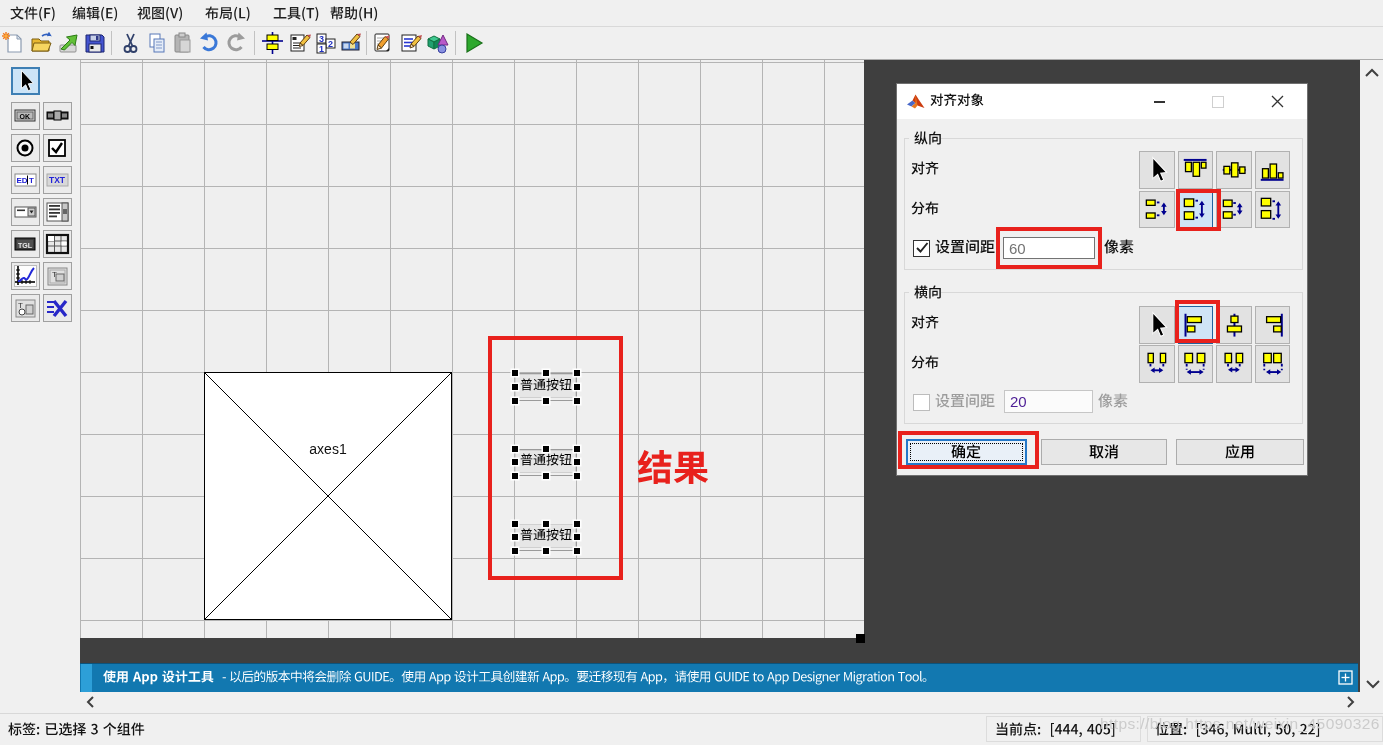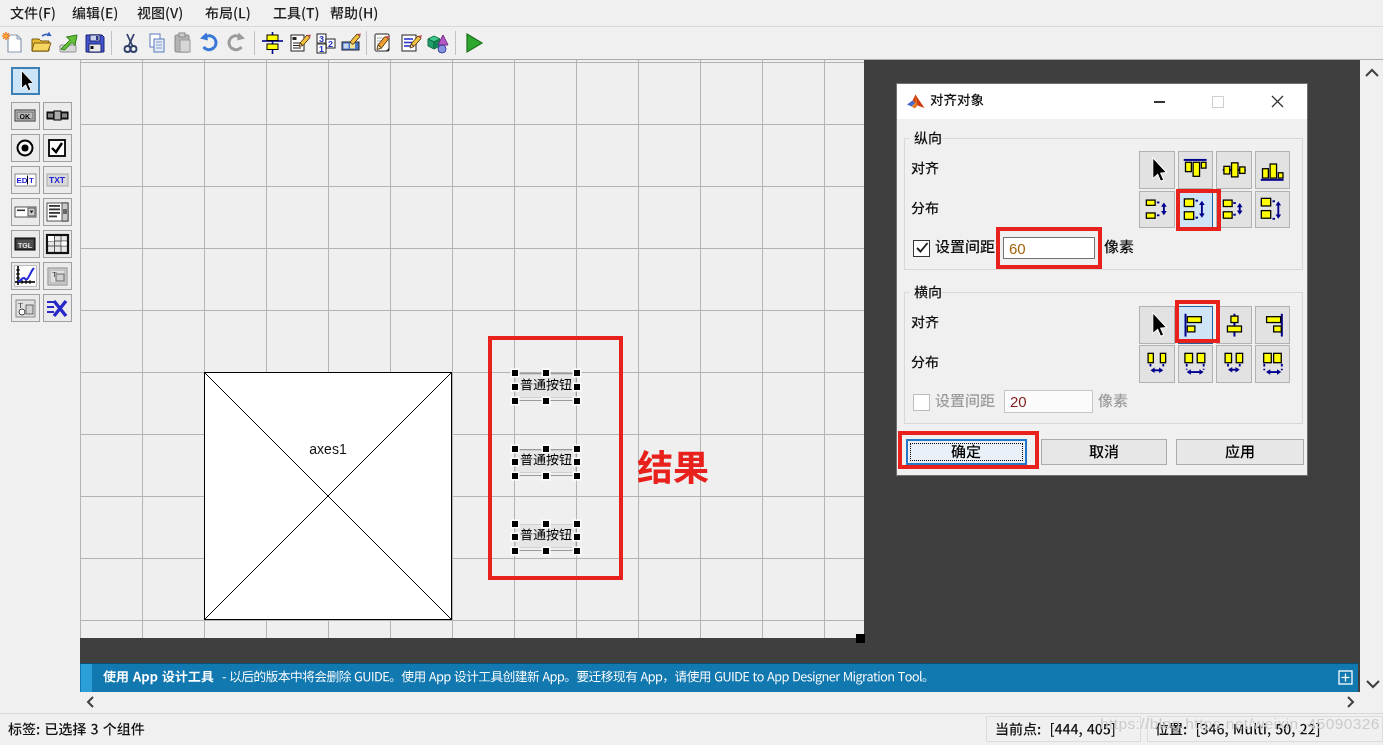--- a/index.html
+++ b/index.html
@@ -479,21 +479,21 @@
 <div class="ab" style="left:1175.5px;top:188.5px;width:45px;height:42px;border:4px solid #e8211c"></div>
 <div class="ab" style="left:913px;top:239.5px;width:17px;height:17px;background:#fff;border:1.8px solid #333"></div>
 <svg class="ab" style="left:915.5px;top:242px" width="13" height="12">
     <path d="M1 6 L4.5 9.5 L11.5 1" fill="none" stroke="#222" stroke-width="1.9"></path>
   </svg>
 <svg class="ab" style="left:934.5px;top:238.5px" width="62" height="20">
     <path transform="translate(0,13.2)" d="M1.7 -11.6 2.6 -12.4Q3 -12.1 3.5 -11.7Q3.9 -11.3 4.3 -10.9Q4.7 -10.5 5 -10.2L4 -9.2Q3.8 -9.5 3.4 -9.9Q3 -10.3 2.5 -10.8Q2.1 -11.2 1.7 -11.6ZM2.5 1 2.2 -0.3 2.6 -0.8 5.4 -3Q5.5 -2.7 5.7 -2.4Q5.8 -2 6 -1.8Q5 -1 4.3 -0.5Q3.7 -0 3.3 0.3Q3 0.6 2.8 0.7Q2.7 0.9 2.5 1ZM0.6 -8H3.3V-6.6H0.6ZM7.6 -12.2H11.6V-10.8H7.6ZM5.7 -6.1H12.7V-4.8H5.7ZM12.2 -6.1H12.5L12.7 -6.1L13.6 -5.8Q13.1 -4.2 12.4 -3.1Q11.6 -1.9 10.5 -1.1Q9.5 -0.2 8.2 0.3Q7 0.9 5.6 1.3Q5.5 1 5.3 0.6Q5.1 0.2 4.9 0Q6.2 -0.2 7.4 -0.7Q8.5 -1.2 9.5 -1.9Q10.4 -2.7 11.2 -3.7Q11.9 -4.6 12.2 -5.9ZM7.5 -5Q8 -3.8 9.1 -2.7Q10.1 -1.7 11.4 -1Q12.8 -0.3 14.5 0Q14.4 0.2 14.2 0.4Q14 0.6 13.9 0.9Q13.7 1.1 13.7 1.3Q11 0.7 9.2 -0.8Q7.3 -2.4 6.3 -4.6ZM7.2 -12.2H8.5V-10.5Q8.5 -9.7 8.3 -9Q8.1 -8.2 7.6 -7.5Q7 -6.9 5.9 -6.3Q5.8 -6.5 5.7 -6.7Q5.5 -6.9 5.3 -7.1Q5.1 -7.3 5 -7.4Q6 -7.8 6.4 -8.3Q6.9 -8.8 7.1 -9.4Q7.2 -10 7.2 -10.5ZM10.9 -12.2H12.3V-8.7Q12.3 -8.4 12.3 -8.3Q12.4 -8.2 12.5 -8.2Q12.6 -8.2 12.8 -8.2Q13 -8.2 13.2 -8.2Q13.4 -8.2 13.5 -8.2Q13.6 -8.2 13.8 -8.2Q14.1 -8.2 14.2 -8.2Q14.2 -8 14.3 -7.6Q14.3 -7.3 14.3 -7Q14.2 -7 13.9 -7Q13.7 -7 13.5 -7Q13.4 -7 13.1 -7Q12.9 -7 12.7 -7Q12.5 -7 12.4 -7Q11.8 -7 11.5 -7.1Q11.2 -7.3 11 -7.7Q10.9 -8.1 10.9 -8.8ZM2.5 1Q2.5 0.8 2.4 0.6Q2.2 0.4 2.1 0.1Q1.9 -0.1 1.8 -0.2Q2 -0.3 2.2 -0.5Q2.3 -0.7 2.4 -1Q2.6 -1.3 2.6 -1.6V-8H3.9V-0.5Q3.9 -0.5 3.7 -0.4Q3.5 -0.2 3.3 0Q3 0.3 2.8 0.5Q2.5 0.8 2.5 1Z M24.9 -11.1V-10H27V-11.1ZM21.4 -11.1V-10H23.5V-11.1ZM18 -11.1V-10H20.1V-11.1ZM16.7 -12.1H28.5V-9H16.7ZM16 -8.2H28.8V-7.2H16ZM21.7 -9.3 23.2 -9.2Q23.1 -8.4 22.9 -7.5Q22.7 -6.7 22.5 -6H21.2Q21.3 -6.5 21.4 -7Q21.5 -7.6 21.6 -8.2Q21.6 -8.8 21.7 -9.3ZM15.8 -0.2H29.2V0.8H15.8ZM18.4 -4.8H26.6V-4H18.4ZM18.5 -3.3H26.5V-2.5H18.5ZM18.5 -1.7H26.6V-1H18.5ZM17.7 -6.4H27.3V0.4H25.9V-5.5H19.1V0.4H17.7Z M31.2 -9.2H32.7V1.3H31.2ZM31.5 -11.8 32.6 -12.5Q32.9 -12.2 33.3 -11.8Q33.6 -11.4 34 -11Q34.3 -10.6 34.4 -10.3L33.2 -9.5Q33.1 -9.9 32.8 -10.3Q32.5 -10.7 32.2 -11.1Q31.8 -11.5 31.5 -11.8ZM35.2 -11.9H43.2V-10.5H35.2ZM42.4 -11.9H43.9V-0.4Q43.9 0.2 43.7 0.5Q43.6 0.8 43.3 0.9Q42.9 1.1 42.4 1.1Q41.9 1.2 41.2 1.2Q41.2 0.9 41.1 0.5Q41 0.1 40.8 -0.1Q41.2 -0.1 41.6 -0.1Q42 -0.1 42.1 -0.1Q42.3 -0.1 42.3 -0.2Q42.4 -0.2 42.4 -0.4ZM35.9 -4.3V-2.6H39.1V-4.3ZM35.9 -7.2V-5.5H39.1V-7.2ZM34.6 -8.4H40.5V-1.4H34.6Z M52.8 -8.5H58.4V-3.1H52.8V-4.4H57.1V-7.2H52.8ZM59.2 -11.9V-10.6H53.5V-0.7H59.5V0.7H52.1V-11.9ZM47.4 -10.8V-8.5H50V-10.8ZM46.2 -12H51.3V-7.3H46.2ZM48.3 -7.7H49.6V-0.9H48.3ZM46.2 -5.9H47.4V-0.4H46.2ZM45.4 -0.7Q46.2 -0.8 47.2 -1.1Q48.1 -1.3 49.3 -1.6Q50.4 -1.9 51.5 -2.2L51.6 -1Q50.1 -0.6 48.5 -0.1Q47 0.3 45.8 0.7ZM48.9 -5.3H51.5V-4.1H48.9Z" fill="#111"></path>
   </svg>
 <div class="ab" style="left:995.5px;top:226.5px;width:106.5px;height:42px;border:4px solid #e8211c"></div>
 <div class="ab" style="left:1002.5px;top:236.5px;width:92px;height:22.5px;background:#fff;border:1px solid #737373"></div>
-<div class="ab" style="left:1009px;top:239.5px;width:40px;height:17px;font-size:15px;color:#a16207">60</div>
+<div class="ab" style="left:1009px;top:239.5px;width:40px;height:17px;font-size:15px;color:#737373">60</div>
 <svg class="ab" style="left:1104px;top:238.5px" width="32" height="20">
     <path transform="translate(0,13.2)" d="M7.1 -11.6H10.8V-10.5H7.1ZM6.6 -8.4V-7.2H12.2V-8.4ZM5.4 -9.5H13.5V-6.1H5.4ZM7.7 -5.4 8.7 -5.9Q9.4 -5.4 9.9 -4.6Q10.3 -3.9 10.6 -3.1Q10.8 -2.3 10.8 -1.6Q10.8 -0.8 10.7 -0.2Q10.5 0.4 10.2 0.7Q9.9 1 9.6 1.1Q9.2 1.2 8.8 1.3Q8.4 1.3 7.9 1.2Q7.9 1 7.8 0.6Q7.7 0.3 7.6 0Q7.9 0 8.1 0.1Q8.4 0.1 8.5 0.1Q8.8 0.1 8.9 0Q9.1 -0 9.2 -0.2Q9.4 -0.4 9.5 -0.9Q9.6 -1.3 9.5 -1.9Q9.5 -2.4 9.3 -3.1Q9.1 -3.7 8.7 -4.3Q8.3 -4.9 7.7 -5.4ZM8.6 -4.6 9.5 -4.2Q9 -3.7 8.2 -3.2Q7.5 -2.7 6.7 -2.2Q5.8 -1.8 5.1 -1.5Q5 -1.8 4.8 -2Q4.5 -2.3 4.3 -2.4Q5.1 -2.7 5.9 -3Q6.7 -3.3 7.4 -3.8Q8.1 -4.2 8.6 -4.6ZM9.4 -3.2 10.4 -2.7Q9.8 -2 8.9 -1.4Q8 -0.7 7 -0.2Q6 0.3 5 0.7Q4.9 0.4 4.6 0.2Q4.4 -0.1 4.2 -0.3Q5.1 -0.6 6.1 -1Q7.1 -1.5 8 -2.1Q8.9 -2.6 9.4 -3.2ZM12.9 -5.6 13.8 -4.7Q13.3 -4.4 12.7 -4.1Q12 -3.8 11.4 -3.5Q10.8 -3.2 10.3 -3L9.6 -3.7Q10.1 -4 10.7 -4.3Q11.3 -4.6 11.9 -5Q12.4 -5.3 12.9 -5.6ZM7.2 -12.6 8.5 -12.4Q7.9 -11.2 7 -10Q6 -8.9 4.7 -7.9Q4.6 -8 4.5 -8.2Q4.3 -8.4 4.1 -8.5Q4 -8.7 3.8 -8.8Q4.6 -9.3 5.3 -10Q5.9 -10.7 6.4 -11.3Q6.9 -12 7.2 -12.6ZM10.3 -11.6H10.6L10.9 -11.7L11.7 -11.1Q11.3 -10.4 10.7 -9.7Q10.2 -9 9.7 -8.5Q9.5 -8.7 9.3 -9Q9.1 -9.2 9 -9.3Q9.2 -9.6 9.5 -10Q9.7 -10.3 10 -10.7Q10.2 -11.1 10.3 -11.4ZM12.1 -4.2Q12.3 -3.5 12.7 -2.8Q13.1 -2.1 13.6 -1.5Q14 -1 14.6 -0.7Q14.4 -0.5 14.1 -0.2Q13.9 0.1 13.7 0.4Q12.8 -0.2 12.1 -1.4Q11.4 -2.6 11 -4ZM9 -9.2H10.2V-9Q10.2 -8.6 10.1 -8.1Q10 -7.6 9.7 -7Q9.4 -6.4 8.9 -5.8Q8.3 -5.2 7.4 -4.7Q6.5 -4.1 5.1 -3.7Q4.9 -3.9 4.7 -4.1Q4.5 -4.4 4.3 -4.6Q5.6 -5 6.4 -5.4Q7.3 -5.9 7.8 -6.4Q8.3 -6.9 8.6 -7.4Q8.9 -7.9 8.9 -8.3Q9 -8.7 9 -9ZM3.8 -12.6 5.1 -12.2Q4.6 -10.9 4 -9.7Q3.4 -8.4 2.6 -7.3Q1.9 -6.2 1.1 -5.3Q1.1 -5.5 0.9 -5.8Q0.8 -6 0.6 -6.3Q0.5 -6.6 0.3 -6.8Q1 -7.5 1.7 -8.4Q2.3 -9.4 2.8 -10.4Q3.4 -11.5 3.8 -12.6ZM2.2 -8.5 3.6 -9.9 3.6 -9.9V1.2H2.2Z M25.1 -4.1 26.2 -4.8Q26.7 -4.5 27.2 -4Q27.8 -3.6 28.3 -3.2Q28.8 -2.8 29.1 -2.4L28 -1.7Q27.7 -2 27.2 -2.5Q26.7 -2.9 26.2 -3.3Q25.6 -3.8 25.1 -4.1ZM24.5 -1.2 25.5 -1.9Q26.1 -1.6 26.8 -1.3Q27.5 -0.9 28.1 -0.5Q28.8 -0.1 29.2 0.2L28.1 1.1Q27.7 0.8 27.1 0.3Q26.5 -0.1 25.8 -0.5Q25.1 -0.9 24.5 -1.2ZM19.2 -1.9 20.5 -1.4Q20 -0.9 19.4 -0.5Q18.7 0 18 0.4Q17.3 0.8 16.6 1.1Q16.5 0.9 16.4 0.8Q16.2 0.6 16 0.4Q15.8 0.2 15.6 0.1Q16.6 -0.3 17.6 -0.8Q18.6 -1.3 19.2 -1.9ZM21.8 -12.7H23.2V-7.3H21.8ZM16.5 -11.7H28.6V-10.6H16.5ZM17.3 -9.8H27.8V-8.8H17.3ZM15.7 -8H29.3V-6.9H15.7ZM16.7 -1.9Q16.7 -2 16.6 -2.2Q16.6 -2.4 16.5 -2.7Q16.5 -2.9 16.4 -3.1Q16.8 -3.1 17.3 -3.3Q17.8 -3.4 18.5 -3.6Q18.8 -3.7 19.4 -3.9Q20 -4.1 20.7 -4.4Q21.5 -4.7 22.3 -5.1Q23.1 -5.4 23.9 -5.8Q24.8 -6.2 25.5 -6.6L26.5 -5.8Q24.3 -4.6 22.1 -3.8Q19.8 -3 17.6 -2.4V-2.4Q17.6 -2.4 17.4 -2.3Q17.3 -2.3 17.1 -2.2Q17 -2.1 16.8 -2.1Q16.7 -2 16.7 -1.9ZM16.7 -1.9 16.7 -2.7 17.5 -3.1 27.1 -3.6Q27.2 -3.4 27.2 -3.1Q27.3 -2.8 27.3 -2.6Q25 -2.5 23.4 -2.4Q21.8 -2.3 20.7 -2.3Q19.5 -2.2 18.8 -2.1Q18.1 -2.1 17.7 -2.1Q17.3 -2 17.1 -2Q16.9 -1.9 16.7 -1.9ZM17.8 -4.3Q17.8 -4.5 17.7 -4.7Q17.7 -4.9 17.6 -5.1Q17.5 -5.3 17.4 -5.5Q17.7 -5.5 17.9 -5.6Q18.2 -5.7 18.5 -5.8Q18.8 -5.9 19.3 -6.1Q19.8 -6.4 20.4 -6.7Q21 -7 21.6 -7.4L22.5 -6.6Q21.6 -6.1 20.6 -5.6Q19.6 -5.2 18.6 -4.9V-4.9Q18.6 -4.9 18.5 -4.8Q18.3 -4.8 18.2 -4.7Q18 -4.6 17.9 -4.5Q17.8 -4.4 17.8 -4.3ZM17.8 -4.3 17.8 -5.1 18.4 -5.5 24.1 -5.7Q24 -5.5 24 -5.2Q23.9 -5 23.9 -4.8Q22.4 -4.7 21.3 -4.7Q20.3 -4.6 19.7 -4.6Q19 -4.5 18.7 -4.5Q18.3 -4.5 18.1 -4.4Q17.9 -4.4 17.8 -4.3ZM22.1 -3.1H23.4V-0.3Q23.4 0.3 23.3 0.6Q23.2 0.9 22.7 1Q22.3 1.2 21.7 1.2Q21.1 1.2 20.3 1.2Q20.3 0.9 20.1 0.5Q20 0.2 19.8 -0.1Q20.2 -0.1 20.6 -0.1Q21 -0.1 21.3 -0.1Q21.6 -0.1 21.8 -0.1Q21.9 -0.1 22 -0.1Q22.1 -0.2 22.1 -0.3Z" fill="#111"></path>
   </svg>
 <div class="ab" style="left:1139px;top:306px;width:35.5px;height:37.5px;background:#e2e2e2;border:1px solid #b1b1b1"></div>
 <svg class="ab" style="left:1143.5px;top:311.5px" width="27" height="27">
     <g transform="scale(1.17)">
       <path d="M7.5 0.5 L7.5 18.5 L11.7 14.8 L14.2 20.8 L16.9 19.6 L14.3 13.8 L19.3 13.2 Z" fill="#000" stroke="#fff" stroke-width="0.9"></path>
     </g>
   </svg>
 <div class="ab" style="left:1177.5px;top:306px;width:35.5px;height:37.5px;background:#cfe4f6;border:1.5px solid #21639e"></div>
@@ -567,21 +567,21 @@
       <line x1="7.5" y1="18" x2="17.5" y2="18" stroke="#00008f" stroke-width="1.6"></line>
       <path d="M9.6 15.6 L6 18 L9.6 20.4 Z" fill="#00008f"></path>
       <path d="M15.4 15.6 L19 18 L15.4 20.4 Z" fill="#00008f"></path>
     </g>
   </svg>
 <div class="ab" style="left:913px;top:393.5px;width:17px;height:17px;background:#fff;border:1.4px solid #bcbcbc"></div>
 <svg class="ab" style="left:934.5px;top:392.5px" width="62" height="20">
     <path transform="translate(0,13.2)" d="M1.7 -11.6 2.6 -12.4Q3 -12.1 3.5 -11.7Q3.9 -11.3 4.3 -10.9Q4.7 -10.5 5 -10.2L4 -9.2Q3.8 -9.5 3.4 -9.9Q3 -10.3 2.5 -10.8Q2.1 -11.2 1.7 -11.6ZM2.5 1 2.2 -0.3 2.6 -0.8 5.4 -3Q5.5 -2.7 5.7 -2.4Q5.8 -2 6 -1.8Q5 -1 4.3 -0.5Q3.7 -0 3.3 0.3Q3 0.6 2.8 0.7Q2.7 0.9 2.5 1ZM0.6 -8H3.3V-6.6H0.6ZM7.6 -12.2H11.6V-10.8H7.6ZM5.7 -6.1H12.7V-4.8H5.7ZM12.2 -6.1H12.5L12.7 -6.1L13.6 -5.8Q13.1 -4.2 12.4 -3.1Q11.6 -1.9 10.5 -1.1Q9.5 -0.2 8.2 0.3Q7 0.9 5.6 1.3Q5.5 1 5.3 0.6Q5.1 0.2 4.9 0Q6.2 -0.2 7.4 -0.7Q8.5 -1.2 9.5 -1.9Q10.4 -2.7 11.2 -3.7Q11.9 -4.6 12.2 -5.9ZM7.5 -5Q8 -3.8 9.1 -2.7Q10.1 -1.7 11.4 -1Q12.8 -0.3 14.5 0Q14.4 0.2 14.2 0.4Q14 0.6 13.9 0.9Q13.7 1.1 13.7 1.3Q11 0.7 9.2 -0.8Q7.3 -2.4 6.3 -4.6ZM7.2 -12.2H8.5V-10.5Q8.5 -9.7 8.3 -9Q8.1 -8.2 7.6 -7.5Q7 -6.9 5.9 -6.3Q5.8 -6.5 5.7 -6.7Q5.5 -6.9 5.3 -7.1Q5.1 -7.3 5 -7.4Q6 -7.8 6.4 -8.3Q6.9 -8.8 7.1 -9.4Q7.2 -10 7.2 -10.5ZM10.9 -12.2H12.3V-8.7Q12.3 -8.4 12.3 -8.3Q12.4 -8.2 12.5 -8.2Q12.6 -8.2 12.8 -8.2Q13 -8.2 13.2 -8.2Q13.4 -8.2 13.5 -8.2Q13.6 -8.2 13.8 -8.2Q14.1 -8.2 14.2 -8.2Q14.2 -8 14.3 -7.6Q14.3 -7.3 14.3 -7Q14.2 -7 13.9 -7Q13.7 -7 13.5 -7Q13.4 -7 13.1 -7Q12.9 -7 12.7 -7Q12.5 -7 12.4 -7Q11.8 -7 11.5 -7.1Q11.2 -7.3 11 -7.7Q10.9 -8.1 10.9 -8.8ZM2.5 1Q2.5 0.8 2.4 0.6Q2.2 0.4 2.1 0.1Q1.9 -0.1 1.8 -0.2Q2 -0.3 2.2 -0.5Q2.3 -0.7 2.4 -1Q2.6 -1.3 2.6 -1.6V-8H3.9V-0.5Q3.9 -0.5 3.7 -0.4Q3.5 -0.2 3.3 0Q3 0.3 2.8 0.5Q2.5 0.8 2.5 1Z M24.9 -11.1V-10H27V-11.1ZM21.4 -11.1V-10H23.5V-11.1ZM18 -11.1V-10H20.1V-11.1ZM16.7 -12.1H28.5V-9H16.7ZM16 -8.2H28.8V-7.2H16ZM21.7 -9.3 23.2 -9.2Q23.1 -8.4 22.9 -7.5Q22.7 -6.7 22.5 -6H21.2Q21.3 -6.5 21.4 -7Q21.5 -7.6 21.6 -8.2Q21.6 -8.8 21.7 -9.3ZM15.8 -0.2H29.2V0.8H15.8ZM18.4 -4.8H26.6V-4H18.4ZM18.5 -3.3H26.5V-2.5H18.5ZM18.5 -1.7H26.6V-1H18.5ZM17.7 -6.4H27.3V0.4H25.9V-5.5H19.1V0.4H17.7Z M31.2 -9.2H32.7V1.3H31.2ZM31.5 -11.8 32.6 -12.5Q32.9 -12.2 33.3 -11.8Q33.6 -11.4 34 -11Q34.3 -10.6 34.4 -10.3L33.2 -9.5Q33.1 -9.9 32.8 -10.3Q32.5 -10.7 32.2 -11.1Q31.8 -11.5 31.5 -11.8ZM35.2 -11.9H43.2V-10.5H35.2ZM42.4 -11.9H43.9V-0.4Q43.9 0.2 43.7 0.5Q43.6 0.8 43.3 0.9Q42.9 1.1 42.4 1.1Q41.9 1.2 41.2 1.2Q41.2 0.9 41.1 0.5Q41 0.1 40.8 -0.1Q41.2 -0.1 41.6 -0.1Q42 -0.1 42.1 -0.1Q42.3 -0.1 42.3 -0.2Q42.4 -0.2 42.4 -0.4ZM35.9 -4.3V-2.6H39.1V-4.3ZM35.9 -7.2V-5.5H39.1V-7.2ZM34.6 -8.4H40.5V-1.4H34.6Z M52.8 -8.5H58.4V-3.1H52.8V-4.4H57.1V-7.2H52.8ZM59.2 -11.9V-10.6H53.5V-0.7H59.5V0.7H52.1V-11.9ZM47.4 -10.8V-8.5H50V-10.8ZM46.2 -12H51.3V-7.3H46.2ZM48.3 -7.7H49.6V-0.9H48.3ZM46.2 -5.9H47.4V-0.4H46.2ZM45.4 -0.7Q46.2 -0.8 47.2 -1.1Q48.1 -1.3 49.3 -1.6Q50.4 -1.9 51.5 -2.2L51.6 -1Q50.1 -0.6 48.5 -0.1Q47 0.3 45.8 0.7ZM48.9 -5.3H51.5V-4.1H48.9Z" fill="#9c9c9c"></path>
   </svg>
 <div class="ab" style="left:1003.5px;top:389.5px;width:89px;height:23px;background:#fbfbfb;border:1px solid #c6c6c6"></div>
-<div class="ab" style="left:1010px;top:392.5px;width:40px;height:17px;font-size:15px;color:#7f1d1d">20</div>
+<div class="ab" style="left:1010px;top:392.5px;width:40px;height:17px;font-size:15px;color:#4c1d95">20</div>
 <svg class="ab" style="left:1098px;top:392.5px" width="32" height="20">
     <path transform="translate(0,13.2)" d="M7.1 -11.6H10.8V-10.5H7.1ZM6.6 -8.4V-7.2H12.2V-8.4ZM5.4 -9.5H13.5V-6.1H5.4ZM7.7 -5.4 8.7 -5.9Q9.4 -5.4 9.9 -4.6Q10.3 -3.9 10.6 -3.1Q10.8 -2.3 10.8 -1.6Q10.8 -0.8 10.7 -0.2Q10.5 0.4 10.2 0.7Q9.9 1 9.6 1.1Q9.2 1.2 8.8 1.3Q8.4 1.3 7.9 1.2Q7.9 1 7.8 0.6Q7.7 0.3 7.6 0Q7.9 0 8.1 0.1Q8.4 0.1 8.5 0.1Q8.8 0.1 8.9 0Q9.1 -0 9.2 -0.2Q9.4 -0.4 9.5 -0.9Q9.6 -1.3 9.5 -1.9Q9.5 -2.4 9.3 -3.1Q9.1 -3.7 8.7 -4.3Q8.3 -4.9 7.7 -5.4ZM8.6 -4.6 9.5 -4.2Q9 -3.7 8.2 -3.2Q7.5 -2.7 6.7 -2.2Q5.8 -1.8 5.1 -1.5Q5 -1.8 4.8 -2Q4.5 -2.3 4.3 -2.4Q5.1 -2.7 5.9 -3Q6.7 -3.3 7.4 -3.8Q8.1 -4.2 8.6 -4.6ZM9.4 -3.2 10.4 -2.7Q9.8 -2 8.9 -1.4Q8 -0.7 7 -0.2Q6 0.3 5 0.7Q4.9 0.4 4.6 0.2Q4.4 -0.1 4.2 -0.3Q5.1 -0.6 6.1 -1Q7.1 -1.5 8 -2.1Q8.9 -2.6 9.4 -3.2ZM12.9 -5.6 13.8 -4.7Q13.3 -4.4 12.7 -4.1Q12 -3.8 11.4 -3.5Q10.8 -3.2 10.3 -3L9.6 -3.7Q10.1 -4 10.7 -4.3Q11.3 -4.6 11.9 -5Q12.4 -5.3 12.9 -5.6ZM7.2 -12.6 8.5 -12.4Q7.9 -11.2 7 -10Q6 -8.9 4.7 -7.9Q4.6 -8 4.5 -8.2Q4.3 -8.4 4.1 -8.5Q4 -8.7 3.8 -8.8Q4.6 -9.3 5.3 -10Q5.9 -10.7 6.4 -11.3Q6.9 -12 7.2 -12.6ZM10.3 -11.6H10.6L10.9 -11.7L11.7 -11.1Q11.3 -10.4 10.7 -9.7Q10.2 -9 9.7 -8.5Q9.5 -8.7 9.3 -9Q9.1 -9.2 9 -9.3Q9.2 -9.6 9.5 -10Q9.7 -10.3 10 -10.7Q10.2 -11.1 10.3 -11.4ZM12.1 -4.2Q12.3 -3.5 12.7 -2.8Q13.1 -2.1 13.6 -1.5Q14 -1 14.6 -0.7Q14.4 -0.5 14.1 -0.2Q13.9 0.1 13.7 0.4Q12.8 -0.2 12.1 -1.4Q11.4 -2.6 11 -4ZM9 -9.2H10.2V-9Q10.2 -8.6 10.1 -8.1Q10 -7.6 9.7 -7Q9.4 -6.4 8.9 -5.8Q8.3 -5.2 7.4 -4.7Q6.5 -4.1 5.1 -3.7Q4.9 -3.9 4.7 -4.1Q4.5 -4.4 4.3 -4.6Q5.6 -5 6.4 -5.4Q7.3 -5.9 7.8 -6.4Q8.3 -6.9 8.6 -7.4Q8.9 -7.9 8.9 -8.3Q9 -8.7 9 -9ZM3.8 -12.6 5.1 -12.2Q4.6 -10.9 4 -9.7Q3.4 -8.4 2.6 -7.3Q1.9 -6.2 1.1 -5.3Q1.1 -5.5 0.9 -5.8Q0.8 -6 0.6 -6.3Q0.5 -6.6 0.3 -6.8Q1 -7.5 1.7 -8.4Q2.3 -9.4 2.8 -10.4Q3.4 -11.5 3.8 -12.6ZM2.2 -8.5 3.6 -9.9 3.6 -9.9V1.2H2.2Z M25.1 -4.1 26.2 -4.8Q26.7 -4.5 27.2 -4Q27.8 -3.6 28.3 -3.2Q28.8 -2.8 29.1 -2.4L28 -1.7Q27.7 -2 27.2 -2.5Q26.7 -2.9 26.2 -3.3Q25.6 -3.8 25.1 -4.1ZM24.5 -1.2 25.5 -1.9Q26.1 -1.6 26.8 -1.3Q27.5 -0.9 28.1 -0.5Q28.8 -0.1 29.2 0.2L28.1 1.1Q27.7 0.8 27.1 0.3Q26.5 -0.1 25.8 -0.5Q25.1 -0.9 24.5 -1.2ZM19.2 -1.9 20.5 -1.4Q20 -0.9 19.4 -0.5Q18.7 0 18 0.4Q17.3 0.8 16.6 1.1Q16.5 0.9 16.4 0.8Q16.2 0.6 16 0.4Q15.8 0.2 15.6 0.1Q16.6 -0.3 17.6 -0.8Q18.6 -1.3 19.2 -1.9ZM21.8 -12.7H23.2V-7.3H21.8ZM16.5 -11.7H28.6V-10.6H16.5ZM17.3 -9.8H27.8V-8.8H17.3ZM15.7 -8H29.3V-6.9H15.7ZM16.7 -1.9Q16.7 -2 16.6 -2.2Q16.6 -2.4 16.5 -2.7Q16.5 -2.9 16.4 -3.1Q16.8 -3.1 17.3 -3.3Q17.8 -3.4 18.5 -3.6Q18.8 -3.7 19.4 -3.9Q20 -4.1 20.7 -4.4Q21.5 -4.7 22.3 -5.1Q23.1 -5.4 23.9 -5.8Q24.8 -6.2 25.5 -6.6L26.5 -5.8Q24.3 -4.6 22.1 -3.8Q19.8 -3 17.6 -2.4V-2.4Q17.6 -2.4 17.4 -2.3Q17.3 -2.3 17.1 -2.2Q17 -2.1 16.8 -2.1Q16.7 -2 16.7 -1.9ZM16.7 -1.9 16.7 -2.7 17.5 -3.1 27.1 -3.6Q27.2 -3.4 27.2 -3.1Q27.3 -2.8 27.3 -2.6Q25 -2.5 23.4 -2.4Q21.8 -2.3 20.7 -2.3Q19.5 -2.2 18.8 -2.1Q18.1 -2.1 17.7 -2.1Q17.3 -2 17.1 -2Q16.9 -1.9 16.7 -1.9ZM17.8 -4.3Q17.8 -4.5 17.7 -4.7Q17.7 -4.9 17.6 -5.1Q17.5 -5.3 17.4 -5.5Q17.7 -5.5 17.9 -5.6Q18.2 -5.7 18.5 -5.8Q18.8 -5.9 19.3 -6.1Q19.8 -6.4 20.4 -6.7Q21 -7 21.6 -7.4L22.5 -6.6Q21.6 -6.1 20.6 -5.6Q19.6 -5.2 18.6 -4.9V-4.9Q18.6 -4.9 18.5 -4.8Q18.3 -4.8 18.2 -4.7Q18 -4.6 17.9 -4.5Q17.8 -4.4 17.8 -4.3ZM17.8 -4.3 17.8 -5.1 18.4 -5.5 24.1 -5.7Q24 -5.5 24 -5.2Q23.9 -5 23.9 -4.8Q22.4 -4.7 21.3 -4.7Q20.3 -4.6 19.7 -4.6Q19 -4.5 18.7 -4.5Q18.3 -4.5 18.1 -4.4Q17.9 -4.4 17.8 -4.3ZM22.1 -3.1H23.4V-0.3Q23.4 0.3 23.3 0.6Q23.2 0.9 22.7 1Q22.3 1.2 21.7 1.2Q21.1 1.2 20.3 1.2Q20.3 0.9 20.1 0.5Q20 0.2 19.8 -0.1Q20.2 -0.1 20.6 -0.1Q21 -0.1 21.3 -0.1Q21.6 -0.1 21.8 -0.1Q21.9 -0.1 22 -0.1Q22.1 -0.2 22.1 -0.3Z" fill="#9c9c9c"></path>
   </svg>
 <div class="ab" style="left:897.5px;top:430.5px;width:141px;height:38.5px;border:4px solid #e8211c"></div>
 <div class="ab" style="left:905.5px;top:438.5px;width:121.5px;height:26.5px;background:#e9f0f8;border:2px solid #2478c8"></div>
 <div class="ab" style="left:909.5px;top:442.5px;width:113.5px;height:18.5px;border:1px dotted #000"></div>
 <svg class="ab" style="left:951.2px;top:443.5px" width="34" height="18">
     <path transform="translate(0,13.2)" d="M7.5 -3.6H13.3V-2.3H7.5ZM7.6 -6.2H13.3V-5.1H7.6ZM7.6 -8.8H13.3V-7.6H7.6ZM9.6 -8.2H10.8V0.7H9.6ZM12.6 -8.8H14V-0.3Q14 0.2 13.9 0.5Q13.8 0.8 13.5 0.9Q13.1 1.1 12.7 1.1Q12.2 1.1 11.5 1.1Q11.5 0.9 11.4 0.5Q11.3 0.2 11.2 -0.1Q11.6 -0.1 11.9 -0.1Q12.3 -0.1 12.4 -0.1Q12.6 -0.1 12.6 -0.3ZM6.6 -8.8H7.9V-4.9Q7.9 -4.2 7.9 -3.4Q7.8 -2.6 7.6 -1.7Q7.4 -0.9 7.1 -0.1Q6.7 0.6 6.2 1.3Q6 1.2 5.8 1Q5.6 0.9 5.4 0.7Q5.2 0.6 5.1 0.5Q5.8 -0.3 6.1 -1.2Q6.4 -2.1 6.5 -3.1Q6.6 -4.1 6.6 -4.9ZM8.1 -12.7 9.3 -12.4Q8.8 -10.8 7.9 -9.4Q7 -8 6 -7.1Q5.9 -7.2 5.7 -7.4Q5.6 -7.6 5.4 -7.9Q5.3 -8.1 5.1 -8.2Q6.1 -9 6.9 -10.2Q7.6 -11.4 8.1 -12.7ZM8.3 -11.4H11.7V-10.2H7.7ZM11.4 -11.4H11.7L11.9 -11.5L12.8 -10.9Q12.6 -10.4 12.2 -9.9Q11.8 -9.4 11.5 -8.9Q11.1 -8.4 10.8 -8.1Q10.6 -8.2 10.3 -8.4Q10 -8.6 9.8 -8.7Q10.1 -9 10.4 -9.5Q10.7 -9.9 11 -10.4Q11.2 -10.8 11.4 -11.2ZM0.8 -11.9H5.9V-10.6H0.8ZM2.3 -7.3H5.5V-0.6H2.3V-1.9H4.3V-6H2.3ZM2.6 -11.3 3.9 -11Q3.6 -9.6 3.2 -8.2Q2.8 -6.8 2.3 -5.6Q1.8 -4.4 1 -3.5Q1 -3.7 0.9 -4Q0.8 -4.3 0.7 -4.6Q0.6 -4.9 0.4 -5.1Q1.3 -6.2 1.8 -7.9Q2.3 -9.5 2.6 -11.3ZM1.7 -7.3H2.9V0.6H1.7Z M18.2 -8H26.8V-6.7H18.2ZM22.5 -4.5H27.6V-3.2H22.5ZM21.8 -7.3H23.2V0.1L21.8 -0.1ZM18.2 -5.7 19.7 -5.5Q19.4 -3.3 18.6 -1.5Q17.9 0.2 16.6 1.3Q16.5 1.2 16.3 1Q16.1 0.8 15.9 0.6Q15.6 0.4 15.5 0.3Q16.7 -0.6 17.4 -2.1Q18 -3.7 18.2 -5.7ZM19.3 -3.8Q19.6 -2.7 20.2 -2Q20.8 -1.3 21.6 -1Q22.4 -0.6 23.4 -0.5Q24.3 -0.4 25.4 -0.4Q25.6 -0.4 26 -0.4Q26.4 -0.4 26.9 -0.4Q27.3 -0.4 27.8 -0.4Q28.4 -0.4 28.8 -0.4Q29.2 -0.4 29.5 -0.4Q29.4 -0.2 29.2 0Q29.1 0.3 29.1 0.5Q29 0.8 28.9 1H28.2H25.3Q24 1 22.9 0.9Q21.8 0.7 20.9 0.2Q20 -0.3 19.3 -1.1Q18.6 -2 18.1 -3.4ZM16.2 -11H28.8V-7.5H27.4V-9.7H17.6V-7.5H16.2ZM21.3 -12.4 22.7 -12.8Q22.9 -12.3 23.2 -11.8Q23.5 -11.2 23.6 -10.8L22.1 -10.4Q22 -10.8 21.8 -11.4Q21.5 -11.9 21.3 -12.4Z" fill="#000"></path>
   </svg>
 <div class="ab" style="left:1040.8px;top:438.5px;width:126px;height:26.5px;background:#e7e7e7;border:1px solid #acacac"></div>

